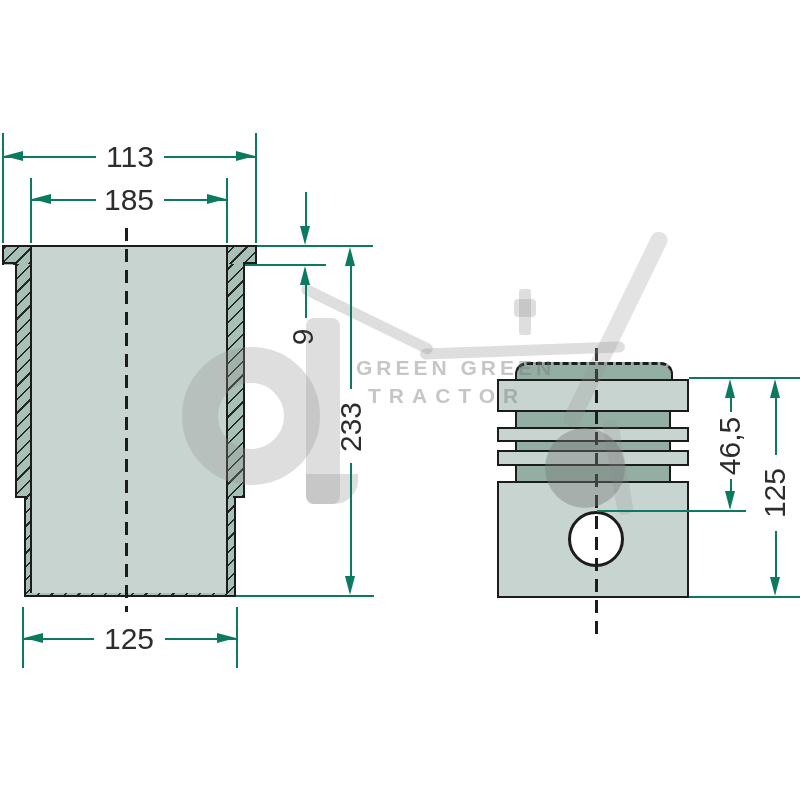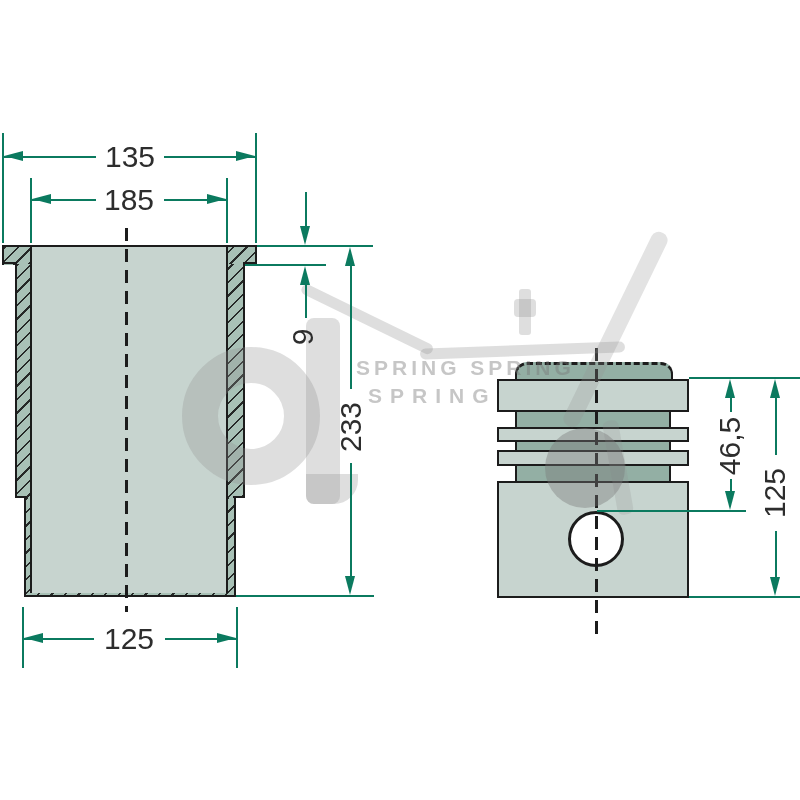--- a/index.html
+++ b/index.html
@@ -59,30 +59,30 @@
   <div class="abs wm" style="left:182px;top:347px;width:138px;height:138px;border-radius:50%;background:none;border:36px solid rgba(145,145,145,.30);box-sizing:border-box;"></div>
   <div class="abs wm" style="left:306px;top:318px;width:34px;height:186px;border-radius:8px;"></div>
   <div class="abs wm" style="left:306px;top:474px;width:52px;height:30px;border-radius:0 0 24px 8px;"></div>
   <div class="abs wm" style="left:302px;top:282px;width:145px;height:11px;border-radius:6px;transform:rotate(26deg);transform-origin:left center;"></div>
   <div class="abs wm" style="left:420px;top:345px;width:205px;height:11px;border-radius:6px;transform:rotate(-2deg);"></div>
   <div class="abs wm" style="left:519px;top:289px;width:12px;height:46px;border-radius:3px;"></div>
   <div class="abs wm" style="left:514px;top:299px;width:22px;height:18px;border-radius:4px;"></div>
   <div class="abs" style="left:607px;top:222px;width:17px;height:215px;background:rgba(145,145,145,.26);border-radius:8px;transform:rotate(26deg);"></div>
   <div class="abs" style="left:610px;top:420px;width:16px;height:95px;background:rgba(145,145,145,.22);border-radius:6px;transform:rotate(-10deg);"></div>
   <div class="abs" style="left:545px;top:428px;width:80px;height:80px;border-radius:50%;background:rgba(120,120,120,.40);"></div>
-  <div class="abs wmtxt" style="left:356px;top:357px;letter-spacing:4px;">SPRING SPRING</div>
-  <div class="abs wmtxt" style="left:368px;top:385px;letter-spacing:8px;">SPRING</div>
+  <div class="abs wmtxt" style="left:356px;top:357px;letter-spacing:4px;">GREEN GREEN</div>
+  <div class="abs wmtxt" style="left:368px;top:385px;letter-spacing:8px;">TRACTOR</div>
 
   <div class="abs dline" style="left:2px;top:133px;width:2px;height:110px;"></div>
   <div class="abs dline" style="left:255px;top:133px;width:2px;height:110px;"></div>
   <div class="abs dline" style="left:4px;top:156px;width:92px;height:2px;"></div>
   <div class="abs dline" style="left:164px;top:156px;width:91px;height:2px;"></div>
   <div class="abs ah ah-l" style="left:4px;top:151px;"></div>
   <div class="abs ah ah-r" style="left:236px;top:151px;"></div>
-  <div class="abs dtxt" style="left:95px;top:142px;width:70px;">135</div>
+  <div class="abs dtxt" style="left:95px;top:142px;width:70px;">113</div>
 
   <div class="abs dline" style="left:30px;top:178px;width:2px;height:65px;"></div>
   <div class="abs dline" style="left:226px;top:178px;width:2px;height:65px;"></div>
   <div class="abs dline" style="left:32px;top:199px;width:64px;height:2px;"></div>
   <div class="abs dline" style="left:164px;top:199px;width:62px;height:2px;"></div>
   <div class="abs ah ah-l" style="left:32px;top:194px;"></div>
   <div class="abs ah ah-r" style="left:207px;top:194px;"></div>
   <div class="abs dtxt" style="left:94px;top:185px;width:70px;">185</div>
 
   <div class="abs dline" style="left:257px;top:245px;width:116px;height:2px;"></div>

